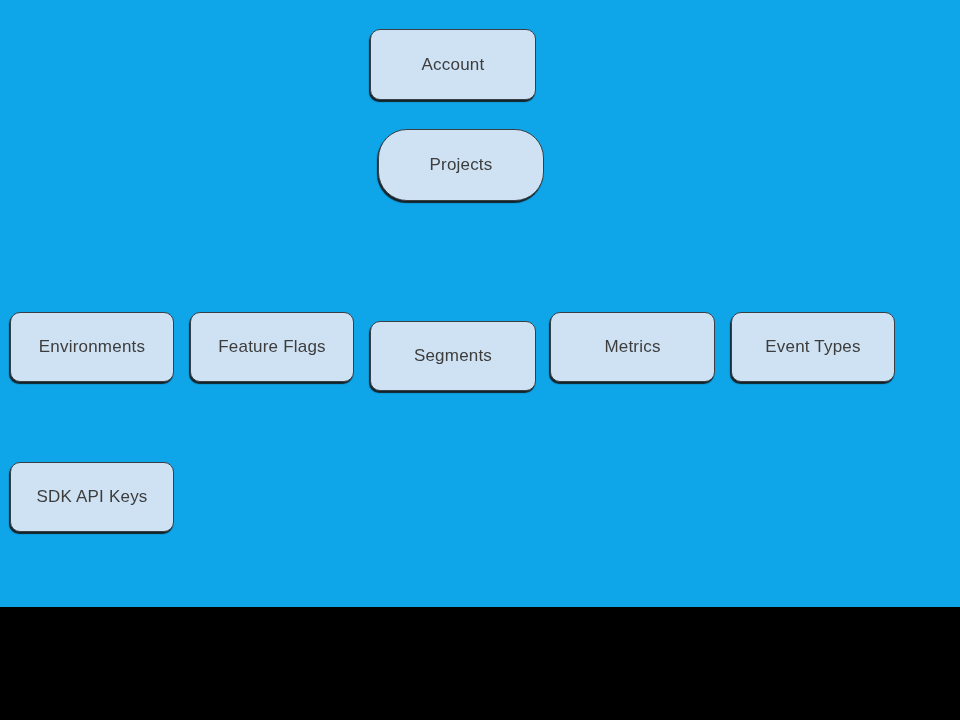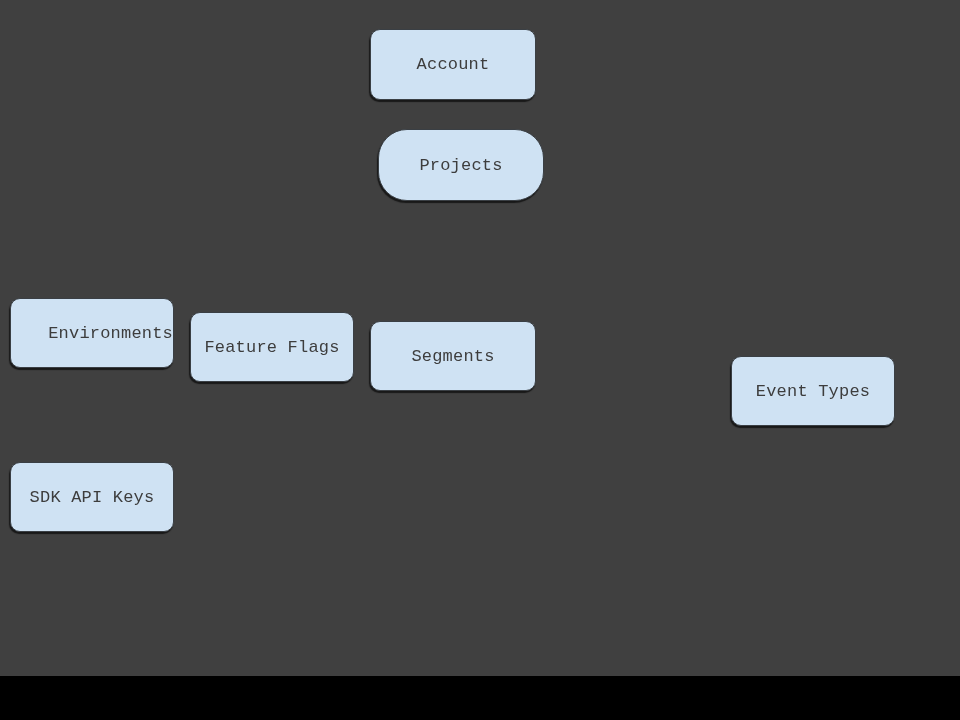--- a/index.html
+++ b/index.html
@@ -3,47 +3,47 @@
 <meta charset="utf-8">
 <style>
   html, body {
     margin: 0;
     padding: 0;
     background: #000000;
   }
   .canvas {
     position: relative;
     width: 960px;
-    height: 676px;
-    background: #404040;
+    height: 607px;
+    background: #0ea5e9;
     overflow: hidden;
-    font-family: Liberation Mono, monospace;
+    font-family: Liberation Sans, sans-serif;
   }
   .node {
     position: absolute;
     box-sizing: border-box;
     background: #cfe2f3;
     border: 1px solid #3a3f44;
     border-radius: 10px;
     display: flex;
     align-items: center;
     justify-content: center;
     color: #3d3d3d;
     font-size: 17px;
     letter-spacing: 0.2px;
     box-shadow: -1px 2px 1px rgba(20,20,20,0.9);
   }
   
   .node-account      { left: 370px; top:  29px; width: 166px; height: 71px; }
   .node-projects     { left: 378px; top: 129px; width: 166px; height: 72px; border-radius: 29px; }
-  .node-environments { left:  10px; top: 298px; width: 164px; height: 70px; justify-content: flex-end; }
+  .node-environments { left:  10px; top: 312px; width: 164px; height: 70px; }
   .node-feature-flags{ left: 190px; top: 312px; width: 164px; height: 70px; }
   .node-segments     { left: 370px; top: 312px; width: 166px; height: 70px; margin-top: 9px; }
   .node-metrics      { left: 550px; top: 312px; width: 165px; height: 70px; }
-  .node-event-types  { left: 731px; top: 312px; width: 164px; height: 70px; margin-top: 44px; }
+  .node-event-types  { left: 731px; top: 312px; width: 164px; height: 70px; }
   .node-sdk-api-keys { left:  10px; top: 450px; width: 164px; height: 70px; margin-top: 12px; }
 </style>
 </head>
 <body>
 
 <div class="canvas">
 
   <div class="node node-account">
     <span>Account</span>
   </div>
@@ -57,20 +57,23 @@
   </div>
 
   <div class="node node-feature-flags">
     <span>Feature Flags</span>
   </div>
 
   <div class="node node-segments">
     <span>Segments</span>
   </div>
 
+  <div class="node node-metrics">
+    <span>Metrics</span>
+  </div>
 
   <div class="node node-event-types">
     <span>Event Types</span>
   </div>
 
   <div class="node node-sdk-api-keys">
     <span>SDK API Keys</span>
   </div>
 
 </div>

